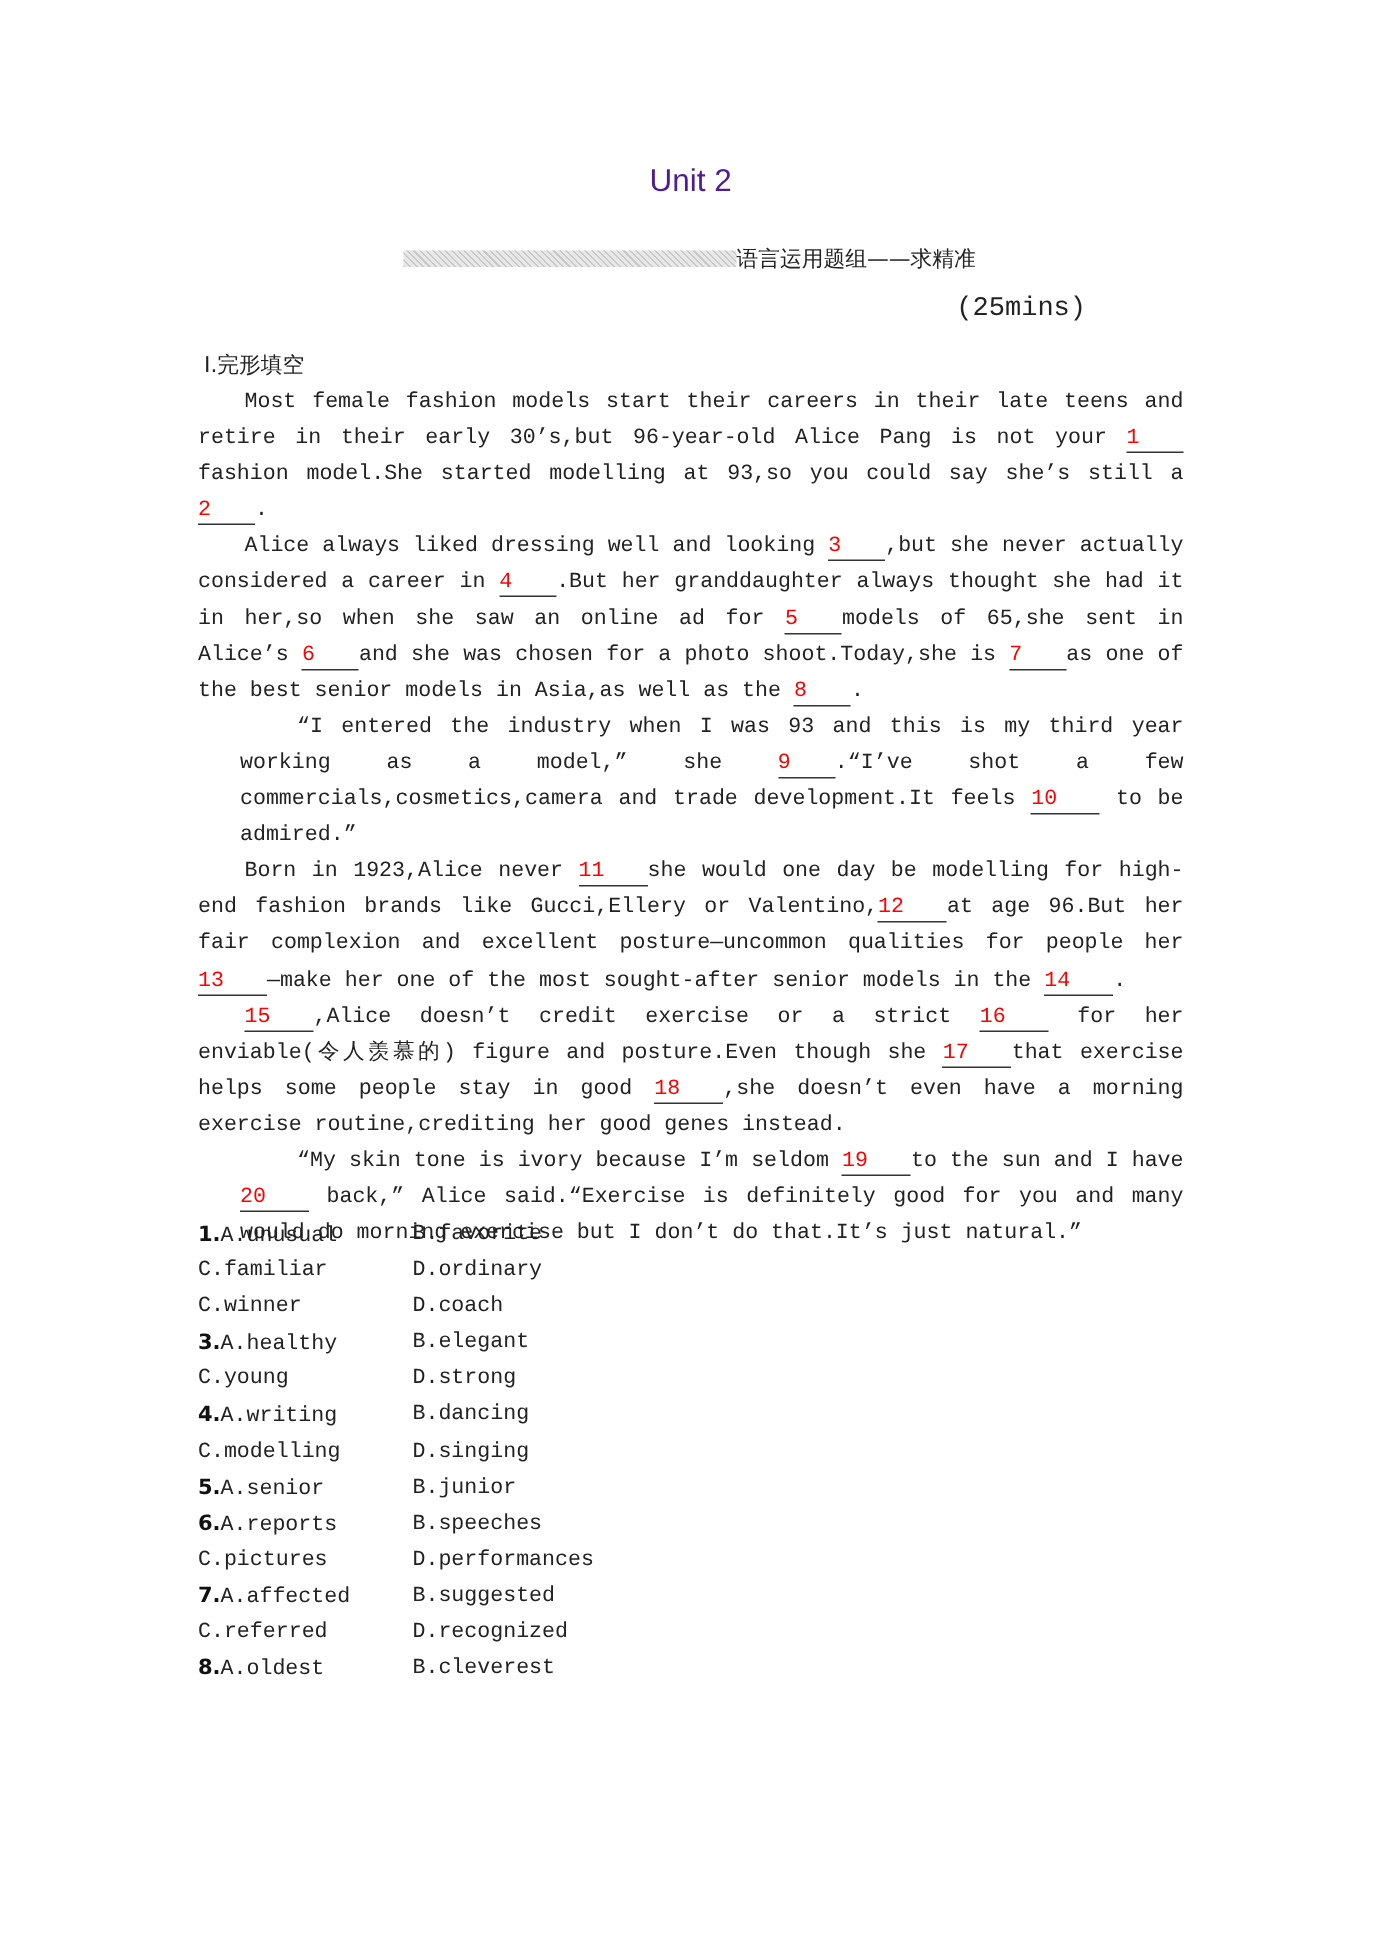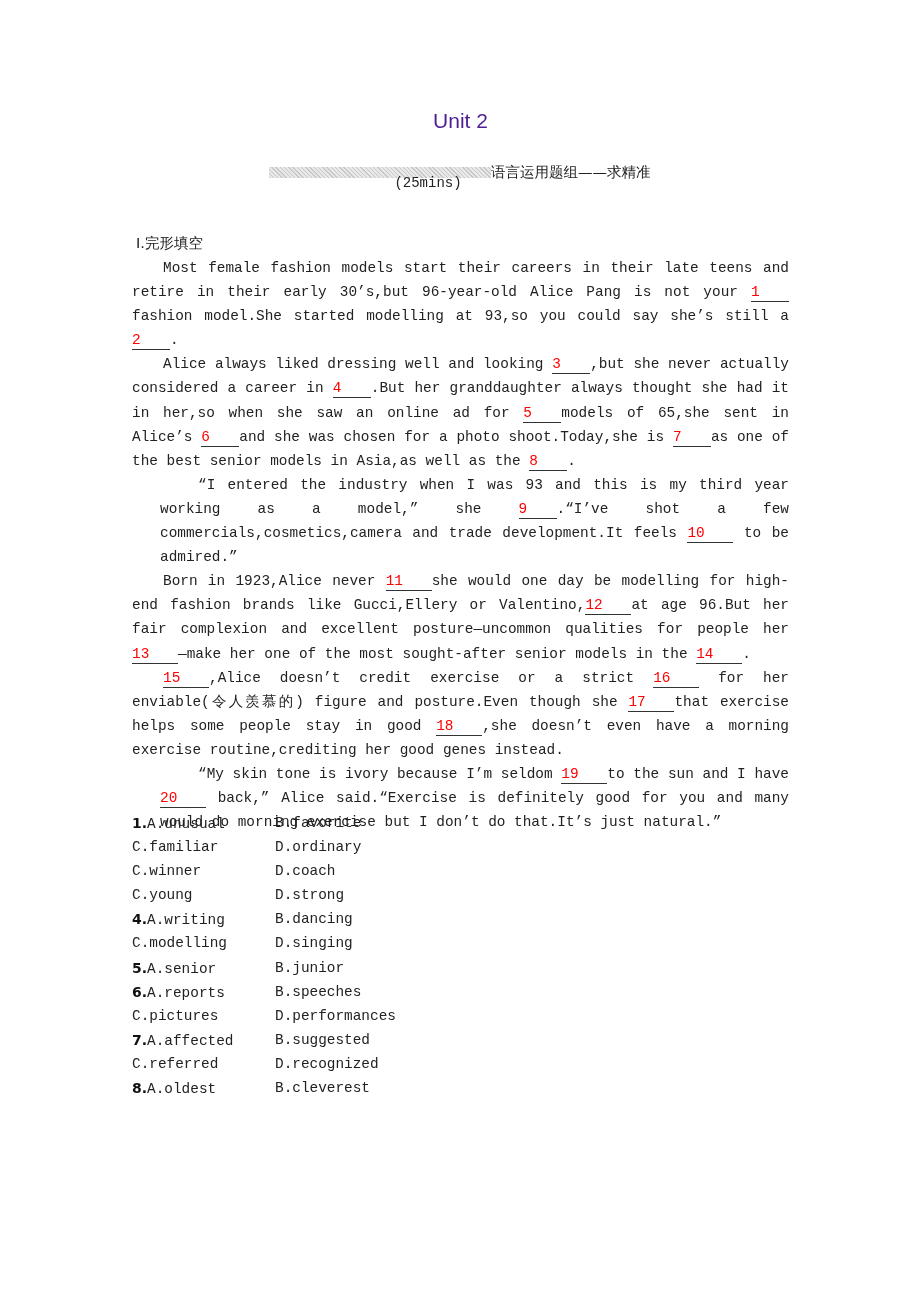--- a/index.html
+++ b/index.html
@@ -48,24 +48,24 @@
     }
     .subtitle-text {
       font-family: "DejaVu Sans", sans-serif;
       font-size: 14.5px;
       color: #222;
       margin-left: 0px;
     }
     .duration {
       position: absolute;
       left: 0;
-      top: 175px;
+      top: 196px;
       width: 592px;
-      text-align: center;
-      font-size: 14px;
+      text-align: right;
+      font-size: 18px;
       color: #222;
     }
     .section-heading {
       position: absolute;
       left: 4px;
       top: 234px;
       font-family: "DejaVu Sans", sans-serif;
       font-size: 14.5px;
       color: #222;
     }
@@ -166,20 +166,24 @@
       <div class="opt-col-a">C.familiar</div>
       <div class="opt-col-b">D.ordinary</div>
     </div>
 
     <div class="opt-row">
       <div class="opt-col-a">C.winner</div>
       <div class="opt-col-b">D.coach</div>
     </div>
 
     <div class="opt-row">
+      <div class="opt-col-a"><span class="qnum">3.</span><span>A.healthy</span></div>
+      <div class="opt-col-b">B.elegant</div>
+    </div>
+    <div class="opt-row">
       <div class="opt-col-a">C.young</div>
       <div class="opt-col-b">D.strong</div>
     </div>
 
     <div class="opt-row">
       <div class="opt-col-a"><span class="qnum">4.</span><span>A.writing</span></div>
       <div class="opt-col-b">B.dancing</div>
     </div>
     <div class="opt-row">
       <div class="opt-col-a">C.modelling</div>

